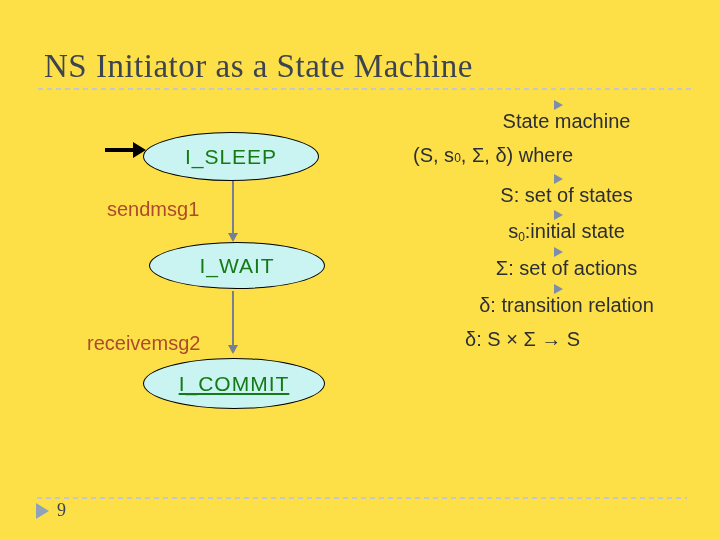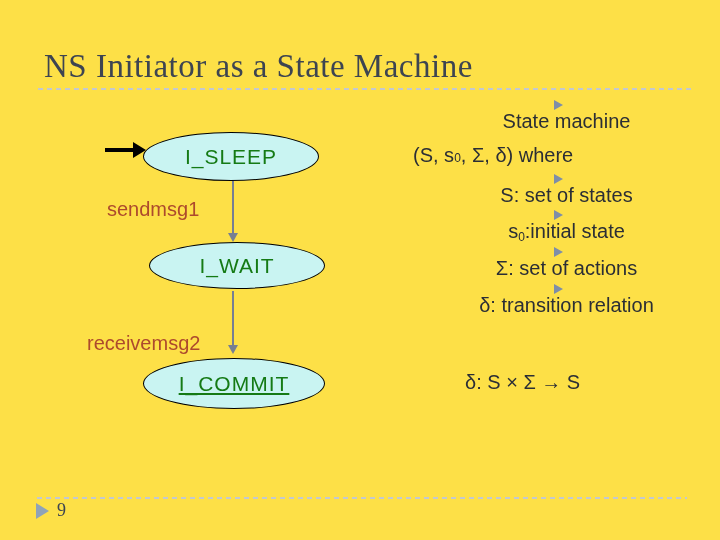--- a/index.html
+++ b/index.html
@@ -54,21 +54,21 @@
   .start-arrow .head{
     position:absolute;left:28px;top:0;width:0;height:0;
     border-left:13px solid #000;border-top:8px solid transparent;border-bottom:8px solid transparent;
   }
 
   
   .bullets{position:absolute;left:410px;top:100px;width:300px;color:#2b2e35;font-size:20px;}
   .bline{height:36.8px;display:flex;align-items:center;white-space:nowrap;}
   .bline.lvl1{padding-left:13px;flex-direction:column;}
   .bline.cont{padding-left:3px;}
-  .bline.sub2{padding-left:55px;margin-top:43px;}
+  .bline.sub2{padding-left:55px;}
   .tri{
     width:0;height:0;flex:none;margin-right:16px;
     border-left:9px solid #7e8ea8;border-top:5.5px solid transparent;border-bottom:5.5px solid transparent;
   }
   .subzero{font-size:12px;position:relative;top:3px;}
 
   
   .footer-tri{
     position:absolute;left:36px;top:503px;width:0;height:0;
     border-left:13px solid #8fa3b8;border-top:8px solid transparent;border-bottom:8px solid transparent;

